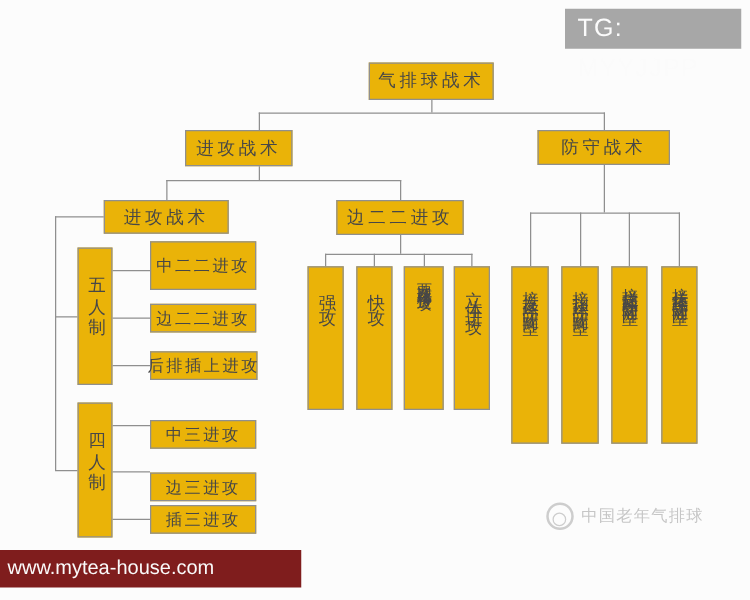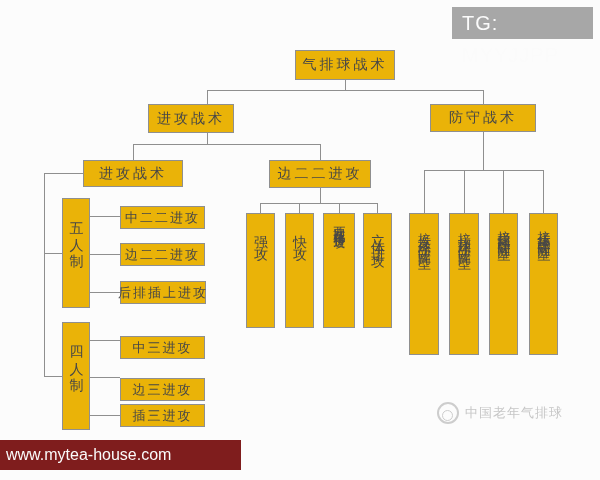--- a/index.html
+++ b/index.html
@@ -97,21 +97,21 @@
       <span class="lbl">边二二进攻</span>
     </div>
 
     <div class="node vert vsys" style="left:62px;top:198px;width:28px;height:110px">
       <span class="lbl">五人制</span>
     </div>
     <div class="node vert vsys" style="left:62px;top:322px;width:28px;height:108px">
       <span class="lbl">四人制</span>
     </div>
 
-    <div class="node small" style="left:120px;top:206px;width:85px;height:23px">
+    <div class="node small" style="left:120px;top:193px;width:85px;height:39px">
       <span class="lbl">中二二进攻</span>
     </div>
     <div class="node small" style="left:120px;top:243px;width:85px;height:23px">
       <span class="lbl">边二二进攻</span>
     </div>
     <div class="node small" style="left:120px;top:281px;width:86px;height:23px">
       <span class="lbl">后排插上进攻</span>
     </div>
 
     <div class="node small" style="left:120px;top:336px;width:85px;height:23px">

